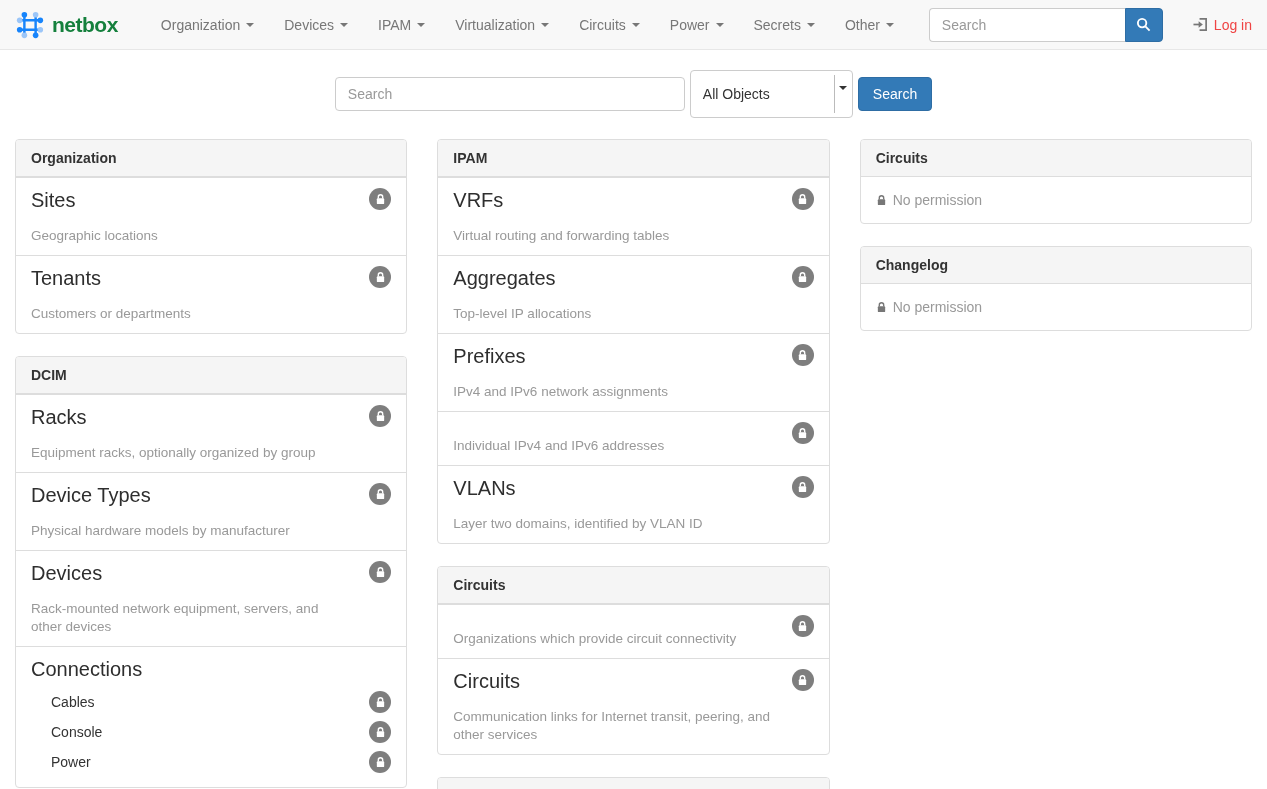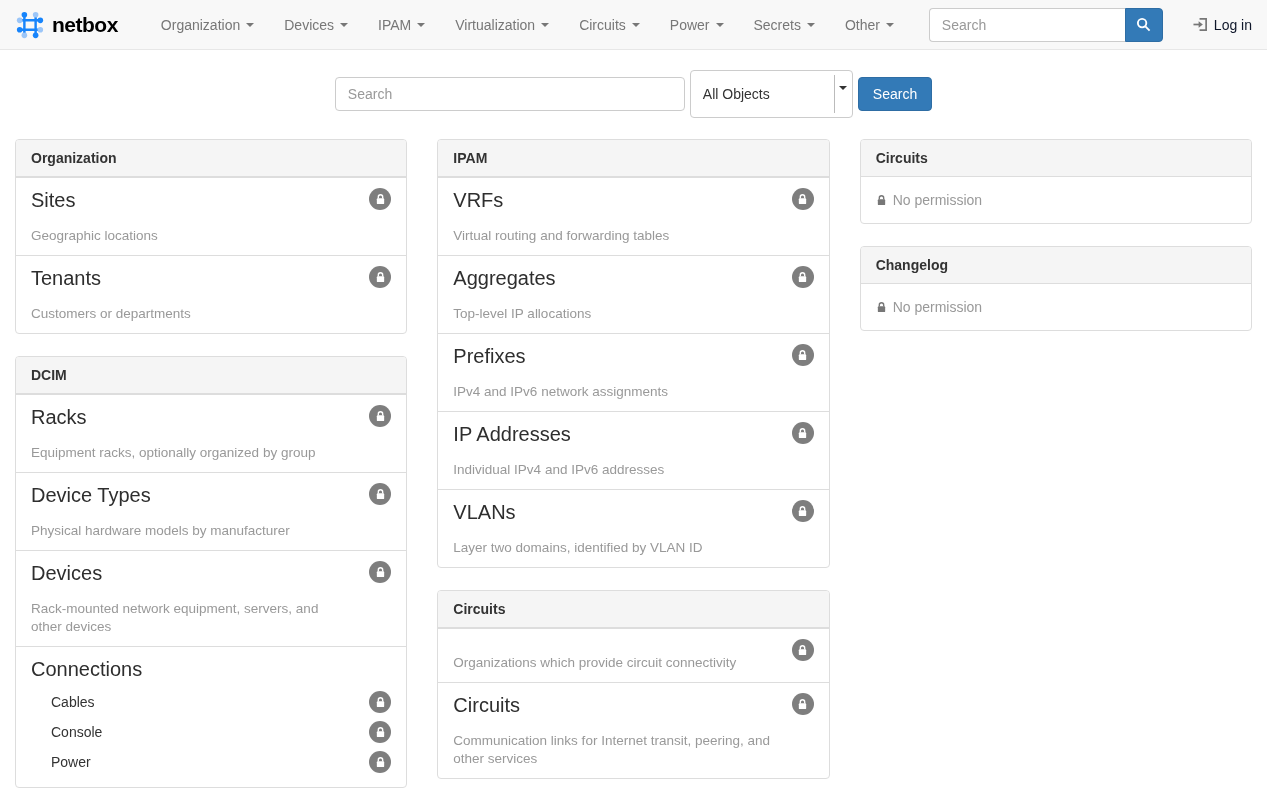--- a/index.html
+++ b/index.html
@@ -3,36 +3,36 @@
 <meta charset="utf-8">
 <style>
   * { margin:0; padding:0; box-sizing:border-box; }
   html,body { width:1267px; height:789px; overflow:hidden; background:#fff;
     font-family:"Liberation Sans","DejaVu Sans",sans-serif; }
 
   
   .navbar { height:50px; background:#f8f8f8; border-bottom:1px solid #e7e7e7;
     display:flex; align-items:center; padding:0 15px; }
   .brand { display:flex; align-items:center; gap:7px; margin-right:28px; cursor:pointer; }
-  .brand-text { font-size:21px; font-weight:bold; color:#000000; letter-spacing:-0.5px; }
+  .brand-text { font-size:21px; font-weight:bold; color:#15803d; letter-spacing:-0.5px; }
   .nav-menus { display:flex; align-items:center; height:50px; }
   .nav-item { display:flex; align-items:center; gap:6px; padding:0 15px; height:50px;
     font-size:14px; color:#777; cursor:pointer; }
   .caret { width:0; height:0; border-left:4px solid transparent; border-right:4px solid transparent;
     border-top:4px solid #777; display:inline-block; }
   .navbar-right { margin-left:auto; display:flex; align-items:center; }
   .nav-search { display:flex; }
   .nav-search input { width:196px; height:34px; border:1px solid #ccc; border-right:none;
     border-radius:4px 0 0 4px; padding:6px 12px; font-size:14px; color:#555; outline:none; }
   .nav-search input::placeholder, .hero input::placeholder { color:#999; }
   .btn-primary { background:#337ab7; border:1px solid #2e6da4; color:#fff; cursor:pointer; }
   .nav-search .btn-search { width:38px; height:34px; border-radius:0 4px 4px 0;
     display:flex; align-items:center; justify-content:center; }
   .login { display:flex; align-items:center; gap:6px; margin-left:30px; font-size:14px;
-    color:#0f172a; cursor:pointer; text-decoration:none; }
+    color:#ef4444; cursor:pointer; text-decoration:none; }
 
   
   .hero { margin-top:20px; display:flex; justify-content:center; align-items:center; gap:5px; }
   .hero input { width:350px; height:34px; border:1px solid #ccc; border-radius:4px;
     padding:6px 12px; font-size:14px; color:#555; outline:none; }
   .hero-select { width:163px; height:48px; border:1px solid #ccc; border-radius:4px;
     background:#fff; display:flex; align-items:center; position:relative; cursor:pointer;
     font-size:14px; color:#333; padding:0 24px 0 12px; }
   .hero-select .sep { position:absolute; right:17px; top:4px; bottom:4px; width:1px; background:#bbb; }
   .hero-select .caret { position:absolute; right:5px; top:15px; border-top-color:#333; }
@@ -277,21 +277,20 @@
           <div class="p-title">Prefixes</div>
           <div class="p-desc">IPv4 and IPv6 network assignments</div>
           <span class="badge-lock">
             <svg width="11" height="12" viewBox="0 0 12 13">
               <path d="M3.6 6 V4.2 a2.4 2.4 0 0 1 4.8 0 V6" fill="none" stroke="#ffffff" stroke-width="1.5"></path>
               <rect x="2" y="5.8" width="8" height="6.2" rx="1" fill="#ffffff"></rect>
             </svg>
           </span>
         </div>
         <div class="p-item">
-          <div class="p-title">IP Addresses</div>
           <div class="p-desc">Individual IPv4 and IPv6 addresses</div>
           <span class="badge-lock">
             <svg width="11" height="12" viewBox="0 0 12 13">
               <path d="M3.6 6 V4.2 a2.4 2.4 0 0 1 4.8 0 V6" fill="none" stroke="#ffffff" stroke-width="1.5"></path>
               <rect x="2" y="5.8" width="8" height="6.2" rx="1" fill="#ffffff"></rect>
             </svg>
           </span>
         </div>
         <div class="p-item">
           <div class="p-title">VLANs</div>

